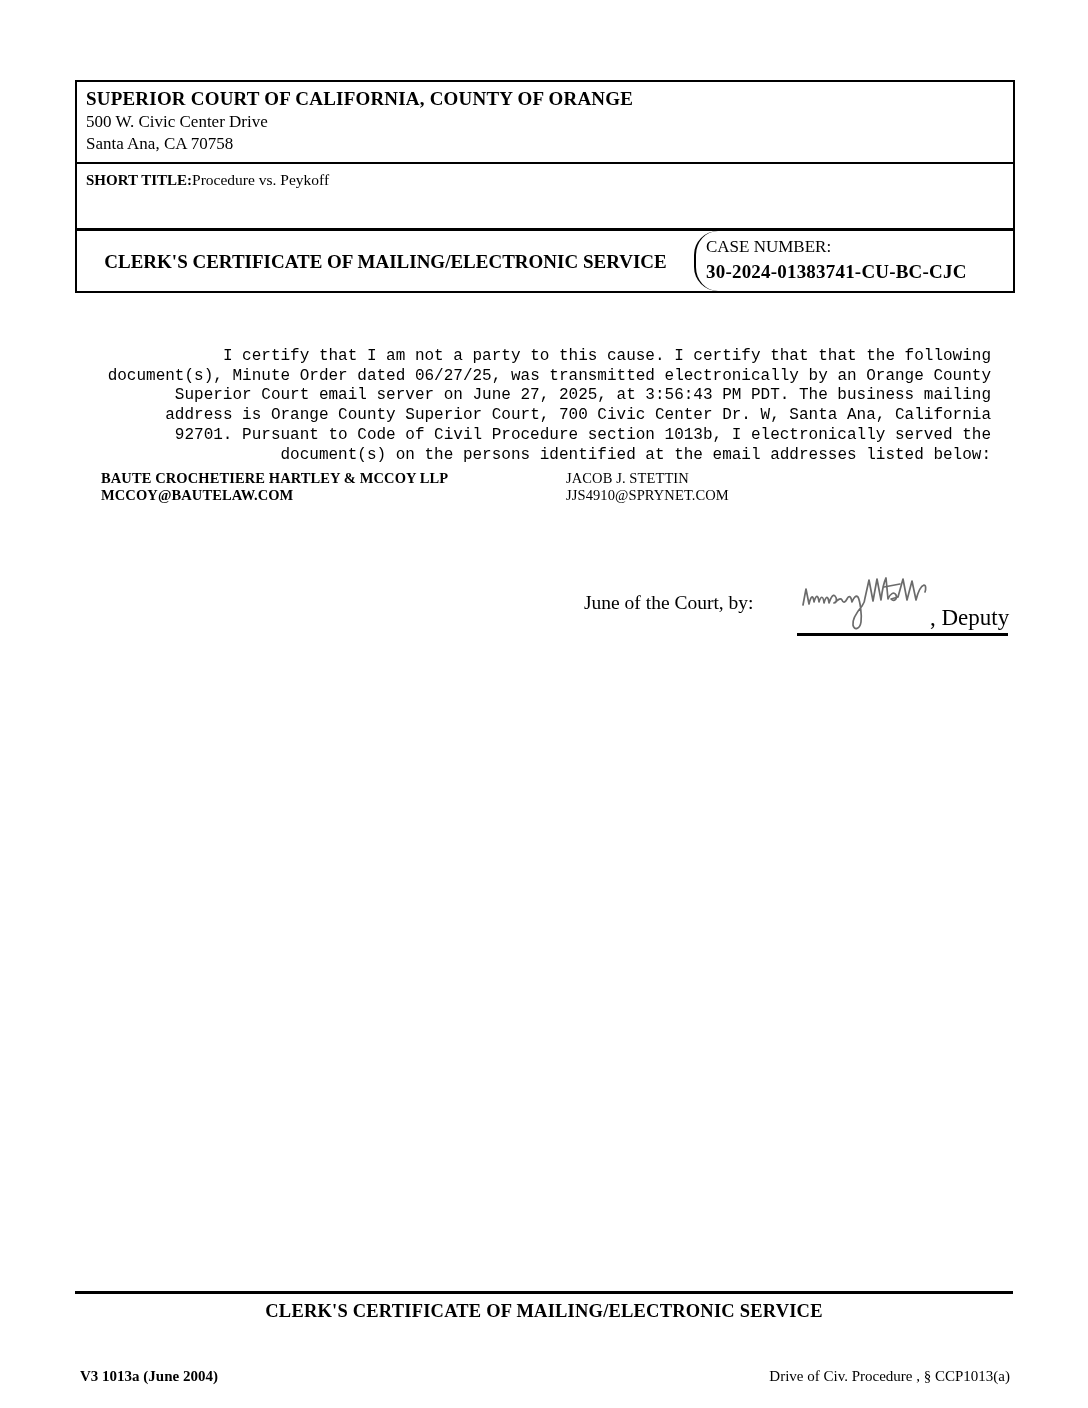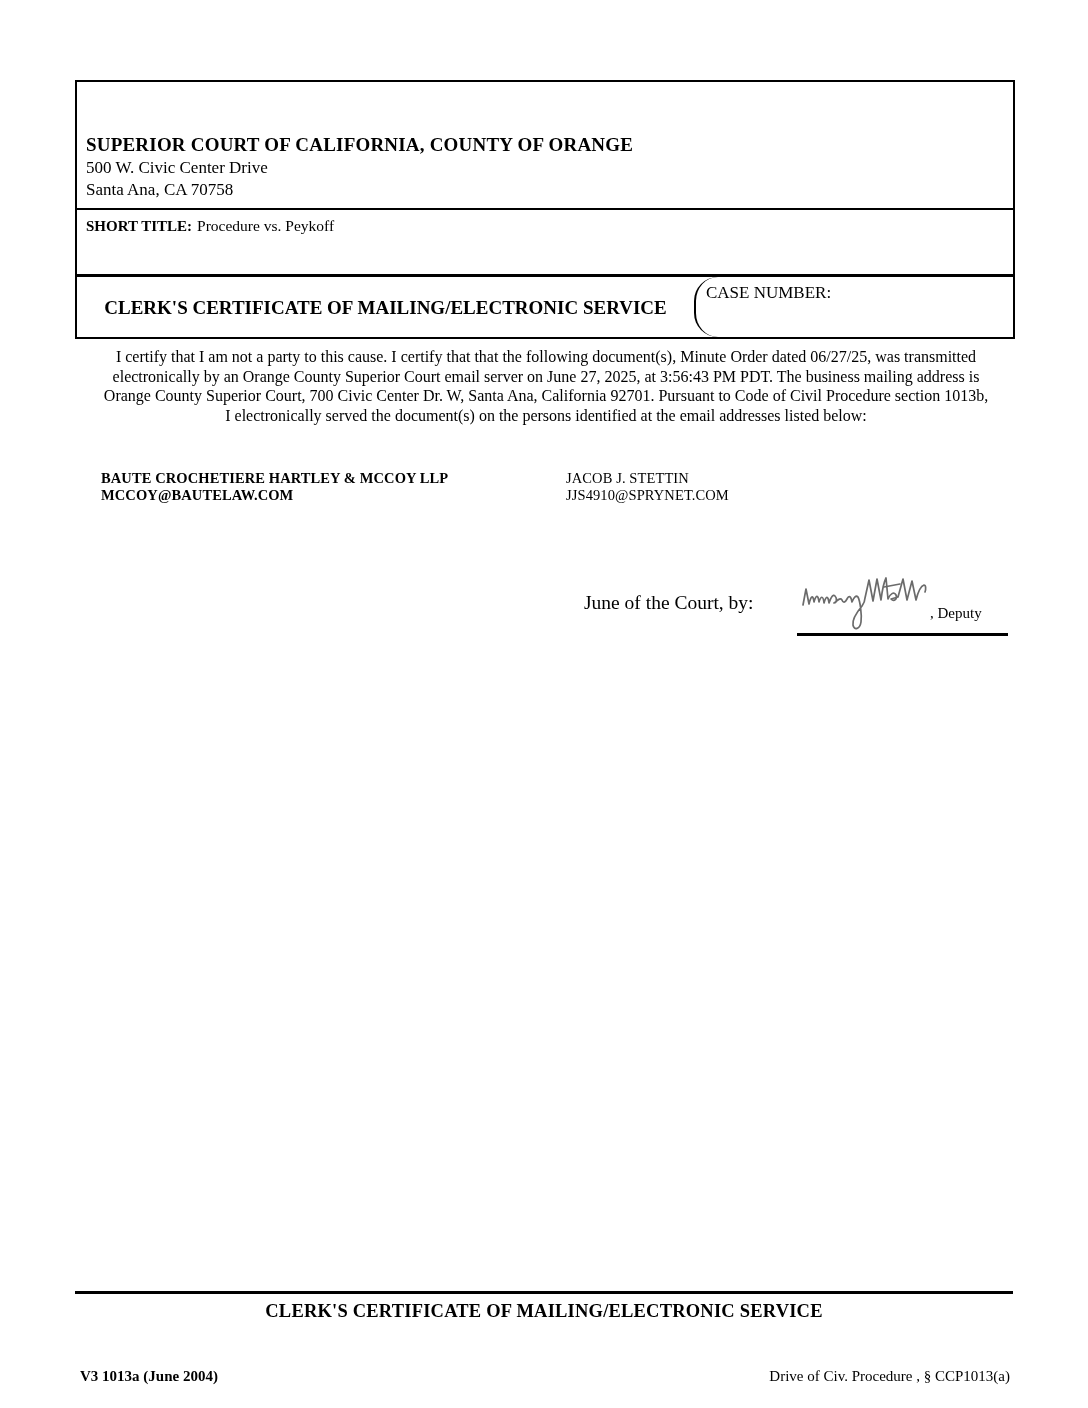--- a/index.html
+++ b/index.html
@@ -8,54 +8,54 @@
     background:#ffffff; color:#000;
     font-family:"Liberation Serif", serif;
     overflow:hidden;
   }
 
   
   .header-box {
     position:absolute; left:75px; top:80px; width:940px;
     border:2px solid #000; box-sizing:border-box;
   }
-  .court-section { padding:4px 9px 7px 9px; border-bottom:2px solid #000;margin-top:46px; }
+  .court-section { padding:4px 9px 7px 9px; border-bottom:2px solid #000; }
   .court-name { font-weight:bold; font-size:19px; line-height:25px; letter-spacing:.2px; }
   .addr-line { font-size:17px; line-height:22px; }
 
   .short-title-section {
     padding:6px 9px; height:67px; box-sizing:border-box;
     border-bottom:3px solid #000; font-size:15.5px; line-height:19px;
   }
-  .short-title-label { font-weight:bold; font-size:15px; margin-right:5px; }
+  .short-title-label { font-weight:bold; font-size:15px; }
 
   .title-section { display:flex; min-height:60px; }
   .title-cell {
     width:617px; box-sizing:border-box; padding:5px 10px;
     display:flex; align-items:center; justify-content:center;
     text-align:center; font-weight:bold; font-size:19px; line-height:25px;
   }
   .case-cell { flex:1; border-left:2px solid #000; padding:4px 10px; box-sizing:border-box;border-radius:24px; }
   .case-label { font-size:17px; line-height:24px; }
   .case-value { font-size:19px; font-weight:bold; line-height:25px; letter-spacing:.2px; }
 
   
   .body-par {
     position:absolute; left:101px; top:347px; width:890px;
-    font-size:16px; line-height:19.7px; text-align:center;
+    font-size:16px; line-height:19.7px; text-align:right;font-family:Liberation Mono, monospace;
   }
   .recipients { position:absolute; left:101px; top:470px; width:900px; display:flex; }
   .recipient-col-a { width:465px;font-weight:bold; }
   .recipient-name, .recipient-email { font-size:14.5px; line-height:16.5px; letter-spacing:.1px; }
 
   
   .sig-label  { position:absolute; left:584px; top:592px; font-size:19.5px; }
   .sig-line   { position:absolute; left:797px; top:633px; width:211px; height:3px; background:#000; }
   .sig-svg    { position:absolute; left:799px; top:570px; }
-  .sig-suffix { position:absolute; left:930px; top:605px; font-size:15px; }
+  .sig-suffix { position:absolute; left:930px; top:605px; font-size:23px; }
 
   
   .footer-rule  { position:absolute; left:75px; top:1291px; width:938px; height:3px; background:#000; }
   .footer-title {
     position:absolute; left:75px; top:1301px; width:938px;
     text-align:center; font-weight:bold; font-size:18.5px; letter-spacing:.2px;
   }
   .footer-meta-left  { position:absolute; left:80px;  top:1368px; font-size:15px; font-weight:bold; }
   .footer-meta-right { position:absolute; right:78px; top:1368px; font-size:15px; }
 </style>
@@ -72,20 +72,21 @@
     </div>
 
     <div class="short-title-section">
       <span class="short-title-label">SHORT TITLE:</span><span>Procedure vs. Peykoff</span>
     </div>
 
     <div class="title-section">
       <div class="title-cell">CLERK'S CERTIFICATE OF MAILING/ELECTRONIC SERVICE</div>
       <div class="case-cell">
         <div class="case-label">CASE NUMBER:</div>
+        <div class="case-value">30-2024-01383741-CU-BC-CJC</div>
       </div>
     </div>
   </div>
 
   <div class="body-par">I certify that I am not a party to this cause. I certify that that the following document(s), Minute Order dated 06/27/25, was transmitted electronically by an Orange County Superior Court email server on June 27, 2025, at 3:56:43 PM PDT. The business mailing address is Orange County Superior Court, 700 Civic Center Dr. W, Santa Ana, California 92701. Pursuant to Code of Civil Procedure section 1013b, I electronically served the document(s) on the persons identified at the email addresses listed below:</div>
 
   <div class="recipients">
     <div class="recipient-col-a">
       <div class="recipient-name">BAUTE CROCHETIERE HARTLEY &amp; MCCOY LLP</div>
       <div class="recipient-email">MCCOY@BAUTELAW.COM</div>

